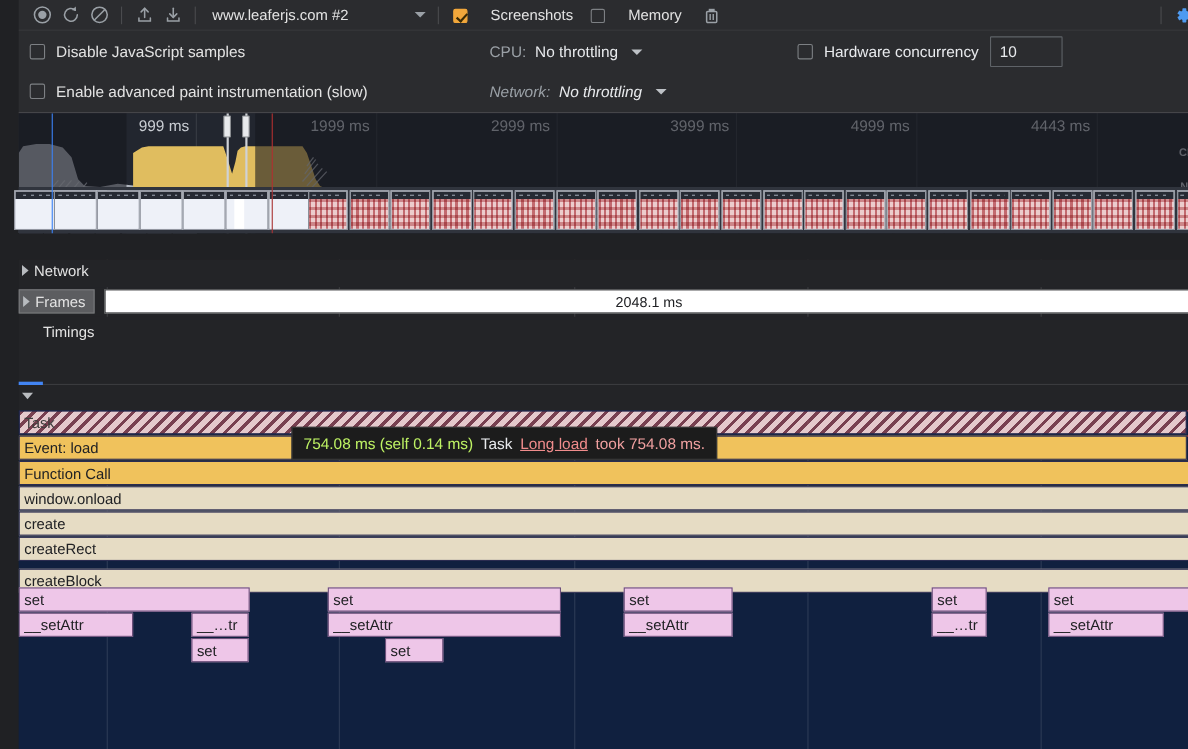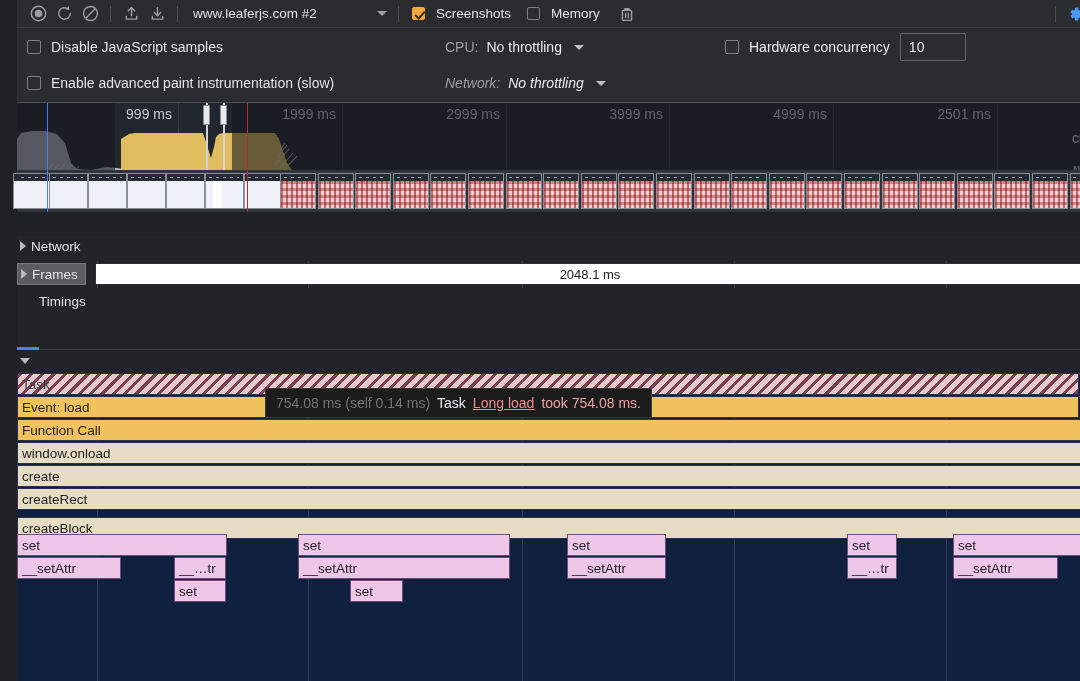--- a/index.html
+++ b/index.html
@@ -16,21 +16,21 @@
     position:absolute; left:0; top:0; width:1080px; height:28px;
     background:#2b2c2f; border-bottom:1px solid #3b3c3f;
     display:flex; align-items:center; padding:0 8px;
   }
   .tb-icon { width:26px; height:26px; display:flex; align-items:center; justify-content:center; flex:0 0 auto; }
   .tb-icon svg { display:block; }
   .tb-sep { width:1px; height:16px; background:#4a4b4e; margin:0 7px; flex:0 0 auto; }
   .sel-box { display:flex; align-items:center; height:22px; padding:0 4px 0 8px; flex:0 0 auto; }
   .sel-label { color:#e3e3e3; font-size:13.5px; white-space:nowrap; }
   .caret { width:0;height:0;border-left:5px solid transparent;border-right:5px solid transparent;border-top:5px solid #9aa0a6; margin-left:9px; }
-  .chk-wrap { display:flex; align-items:center; gap:11px; flex:0 0 auto; margin-left:2px; }
+  .chk-wrap { display:flex; align-items:flex-end; gap:21px; flex:0 0 auto; margin-left:2px; }
   .chk {
     width:13px;height:13px;border:1px solid #7d8084;border-radius:2px;background:transparent;
     flex:0 0 auto; position:relative;
   }
   .chk.on { background:#f2a73b; border-color:#f2a73b; }
   .chk.on::after {
     content:""; position:absolute; left:3.6px; top:0.7px; width:4px; height:8px;
     border:solid #3a2a05; border-width:0 2px 2px 0; transform:rotate(42deg);
   }
   .chk-label { color:#e3e3e3; font-size:13.5px; white-space:nowrap; }
@@ -155,21 +155,21 @@
   .vscroll { position:absolute; right:0; top:373px; width:13px; height:308px; background:#2b2c2f; }
   .vthumb { position:absolute; left:2.5px; top:2px; width:8px; height:68px; background:#5a5b5e; border-radius:4px; }
 
   
   .tooltip {
     position:absolute; left:248px; top:388px; height:30px;
     background:#1c1c1c; border:1px solid #3a3a3a;
     display:flex; align-items:center; padding:0 10px; gap:0; z-index:50;
     font-size:14px; white-space:nowrap;
   }
-  .tt-dur { color:#737373; }
+  .tt-dur { color:#bef264; }
   .tt-name { color:#e8eaed; margin-left:7px; }
   .tt-link { color:#f08c8c; text-decoration:underline; margin-left:7px; }
   .tt-tail { color:#f0a0a0; margin-left:7px; }
 </style>
 </head>
 <body>
 
 <div id="app">
 
   <div class="toolbar">
@@ -278,21 +278,21 @@
         <div class="ov-tlabel" style="left: 161px;">999 ms</div>
         <div class="ov-tick" style="left: 325px;"></div>
         <div class="ov-tlabel" style="left: 325px;">1999 ms</div>
         <div class="ov-tick" style="left: 489px;"></div>
         <div class="ov-tlabel" style="left: 489px;">2999 ms</div>
         <div class="ov-tick" style="left: 652px;"></div>
         <div class="ov-tlabel" style="left: 652px;">3999 ms</div>
         <div class="ov-tick" style="left: 816px;"></div>
         <div class="ov-tlabel" style="left: 816px;">4999 ms</div>
         <div class="ov-tick" style="left: 980px;"></div>
-        <div class="ov-tlabel" style="left: 980px;">2501 ms</div>
+        <div class="ov-tlabel" style="left: 980px;">4443 ms</div>
       </div>
 
     <svg class="ov-cpu" viewBox="0 0 1080 50" preserveAspectRatio="none">
       <path d="M0,50 L0,14 L4,8 L16,6 L28,6 L40,9 L48,18 L54,38 L60,44 L74,45
                L90,42 L108,44 L130,41 L150,44 L166,42 L186,45 L196,46 L206,45 L214,46 L218,47
                L230,47 L1080,47 L1080,50 Z" fill="#b9bec7" opacity="0.95"></path>
       <path d="M104,50 L104,14 L112,9 L118,8 L186,8 L190,20 L194,33 L197,22 L199,12
                L202,9 L206,8 L258,8 L262,14 L266,26 L270,38 L274,44 L278,46 L284,47
                L1080,47 L1080,50 Z" fill="#e0bd5f"></path>
       <path d="M258,47 L258,10 L284,47 Z" fill="none"></path>

